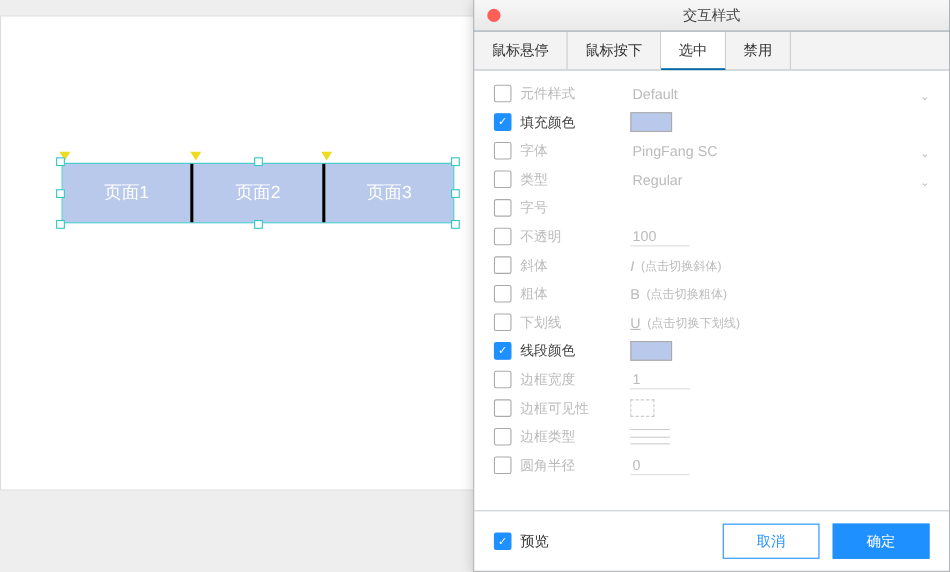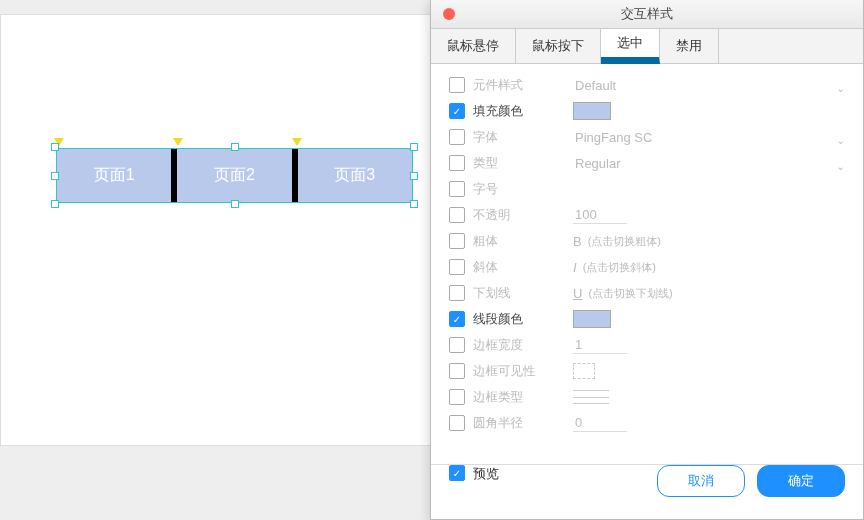--- a/index.html
+++ b/index.html
@@ -1,54 +1,54 @@
 <!DOCTYPE html>
 <html><head>
 <meta charset="utf-8">
 <style>
 html,body{margin:0;padding:0;font-family:-apple-system,"PingFang SC",sans-serif;font-size:13px;color:#333;background:#eee;overflow:hidden}
 #stage{width:864px;height:520px;position:relative;background:#eee}
 .canvas-area{position:absolute;left:0;top:14px;width:430px;height:430px;background:#fff;border:1px solid #ddd}
 .selgroup{position:absolute;left:55px;top:133px;width:357px;height:55px}
 .boxrow{display:flex;width:100%;height:100%;border:1px solid #2ec6c6;box-sizing:border-box}
-.tabbox{flex:1;display:flex;align-items:center;justify-content:center;background:#b9c9ec;border-right:6px solid #000000;color:#fff;font-size:16px}
+.tabbox{flex:1;display:flex;align-items:center;justify-content:center;background:#b9c9ec;border-right:3px solid #000000;color:#fff;font-size:16px}
 .tabbox:last-child{border-right:none}
 .h{position:absolute;width:8px;height:8px;background:#fff;border:1px solid #2ec6c6;box-sizing:border-box}
 .h.tl{left:-5px;top:-5px}.h.tm{left:50%;top:-5px;margin-left:-4px}.h.tr{right:-5px;top:-5px}
 .h.ml{left:-5px;top:50%;margin-top:-4px}.h.mr{right:-5px;top:50%;margin-top:-4px}
 .h.bl{left:-5px;bottom:-5px}.h.bm{left:50%;bottom:-5px;margin-left:-4px}.h.br{right:-5px;bottom:-5px}
 .tri{position:absolute;top:-10px;width:0;height:0;border-left:5px solid transparent;border-right:5px solid transparent;border-top:8px solid #eedc20}
 .dialog{position:absolute;left:430px;top:0;width:434px;height:520px;background:#0c4a6e;border:1px solid #bbb;border-top:none;box-sizing:border-box;box-shadow:-2px 2px 10px rgba(0,0,0,.15);display:flex;flex-direction:column}
 .titlebar{height:28px;display:flex;align-items:center;border-bottom:1px solid #ccc;background:linear-gradient(#f7f7f7,#e9e9e9);position:relative}
 .close-dot{width:12px;height:12px;border-radius:50%;background:#ff5f57;margin-left:12px}
 .titlebar .ttl{position:absolute;left:0;right:0;text-align:center;font-size:13px;color:#444;pointer-events:none}
 .tabs{display:flex;height:34px;border-bottom:1px solid #ccc;background:#f3f3f3}
 .tabs .tab{padding:0 16px;display:flex;align-items:center;font-size:13px;color:#333;border-right:1px solid #ccc;cursor:pointer}
-.tabs .tab.active{background:#fff;border-bottom:7px solid #0369a1;margin-bottom:-1px}
+.tabs .tab.active{background:#fff;border-bottom:2px solid #0369a1;margin-bottom:-1px}
 .props{flex:1;overflow:auto;background:#fff;padding:8px 18px 0 18px}
 .row{display:flex;align-items:center;height:26px;font-size:12.5px;color:#444}
 .row.dim{color:#bbb}
 .ck{width:14px;height:14px;border:1px solid #aaa;border-radius:2px;margin-right:8px;display:flex;align-items:center;justify-content:center;font-size:10px;color:#fff;background:#fff;flex:none}
 .ck.on{background:#1e90ff;border-color:#1e90ff}
 .ck.on::after{content:"✓"}
 .lbl{width:100px;flex:none}
 .val{flex:1;display:flex;align-items:flex-end}
 .swatch{width:36px;height:16px;border:1px solid #aaa;background:#b9c9ec}
 .swatch.white{background:#fff}
 .valtxt{font-size:13px;color:#bbb;border-bottom:1px solid #ddd;min-width:50px;padding:1px 2px}
 .ic{font-size:13px;color:#bbb;margin-right:6px}
 .hint{font-size:11px;color:#bbb}
 .linetype{width:36px;height:14px;display:flex;flex-direction:column;justify-content:space-between}
 .linetype div{height:1px;background:#ccc}
 .dashed-box{width:20px;height:14px;border:1px dashed #ccc}
 .dropcaret{margin-left:auto;color:#bbb;font-size:10px}
-.footer{height:54px;border-top:1px solid #ddd;display:flex;padding:0 18px;background:#fff}
+.footer{height:54px;border-top:1px solid #ddd;display:flex;align-items:center;padding:0 18px;background:#fff}
 .footer .ck{margin-right:8px}
 .footer .sp{flex:1}
-.btn{width:86px;height:30px;border:1px solid #1e90ff;border-radius:12px;display:flex;align-items:center;justify-content:center;font-size:13px;margin-left:12px;cursor:pointer}
+.btn{width:86px;height:30px;border:1px solid #1e90ff;border-radius:0;display:flex;align-items:center;justify-content:center;font-size:13px;margin-left:12px;cursor:pointer}
 .btn.cancel{background:#fff;color:#1e90ff}
 .btn.ok{background:#1e90ff;color:#fff}
 </style>
 </head>
 <body>
 <div id="stage">
 
 <div class="canvas-area">
   <div class="selgroup">
     <div class="tri" style="left:-2px"></div>
@@ -126,32 +126,32 @@
     </div>
     <div class="row dim">
       <div class="ck"></div>
       <div class="lbl">不透明</div>
       <div class="val">
             <span class="valtxt">100</span>
           </div>
     </div>
     <div class="row dim">
       <div class="ck"></div>
+      <div class="lbl">斜体</div>
+      <div class="val">
+            <span class="ic" style="font-style:italic">I</span>
+            <span class="hint">(点击切换斜体)</span>
+          </div>
+    </div>
+    <div class="row dim">
+      <div class="ck"></div>
       <div class="lbl">粗体</div>
       <div class="val">
             <span class="ic">B</span>
             <span class="hint">(点击切换粗体)</span>
-          </div>
-    </div>
-    <div class="row dim">
-      <div class="ck"></div>
-      <div class="lbl">斜体</div>
-      <div class="val">
-            <span class="ic" style="font-style:italic">I</span>
-            <span class="hint">(点击切换斜体)</span>
           </div>
     </div>
     <div class="row dim">
       <div class="ck"></div>
       <div class="lbl">下划线</div>
       <div class="val">
             <span class="ic" style="text-decoration:underline">U</span>
             <span class="hint">(点击切换下划线)</span>
           </div>
     </div>

